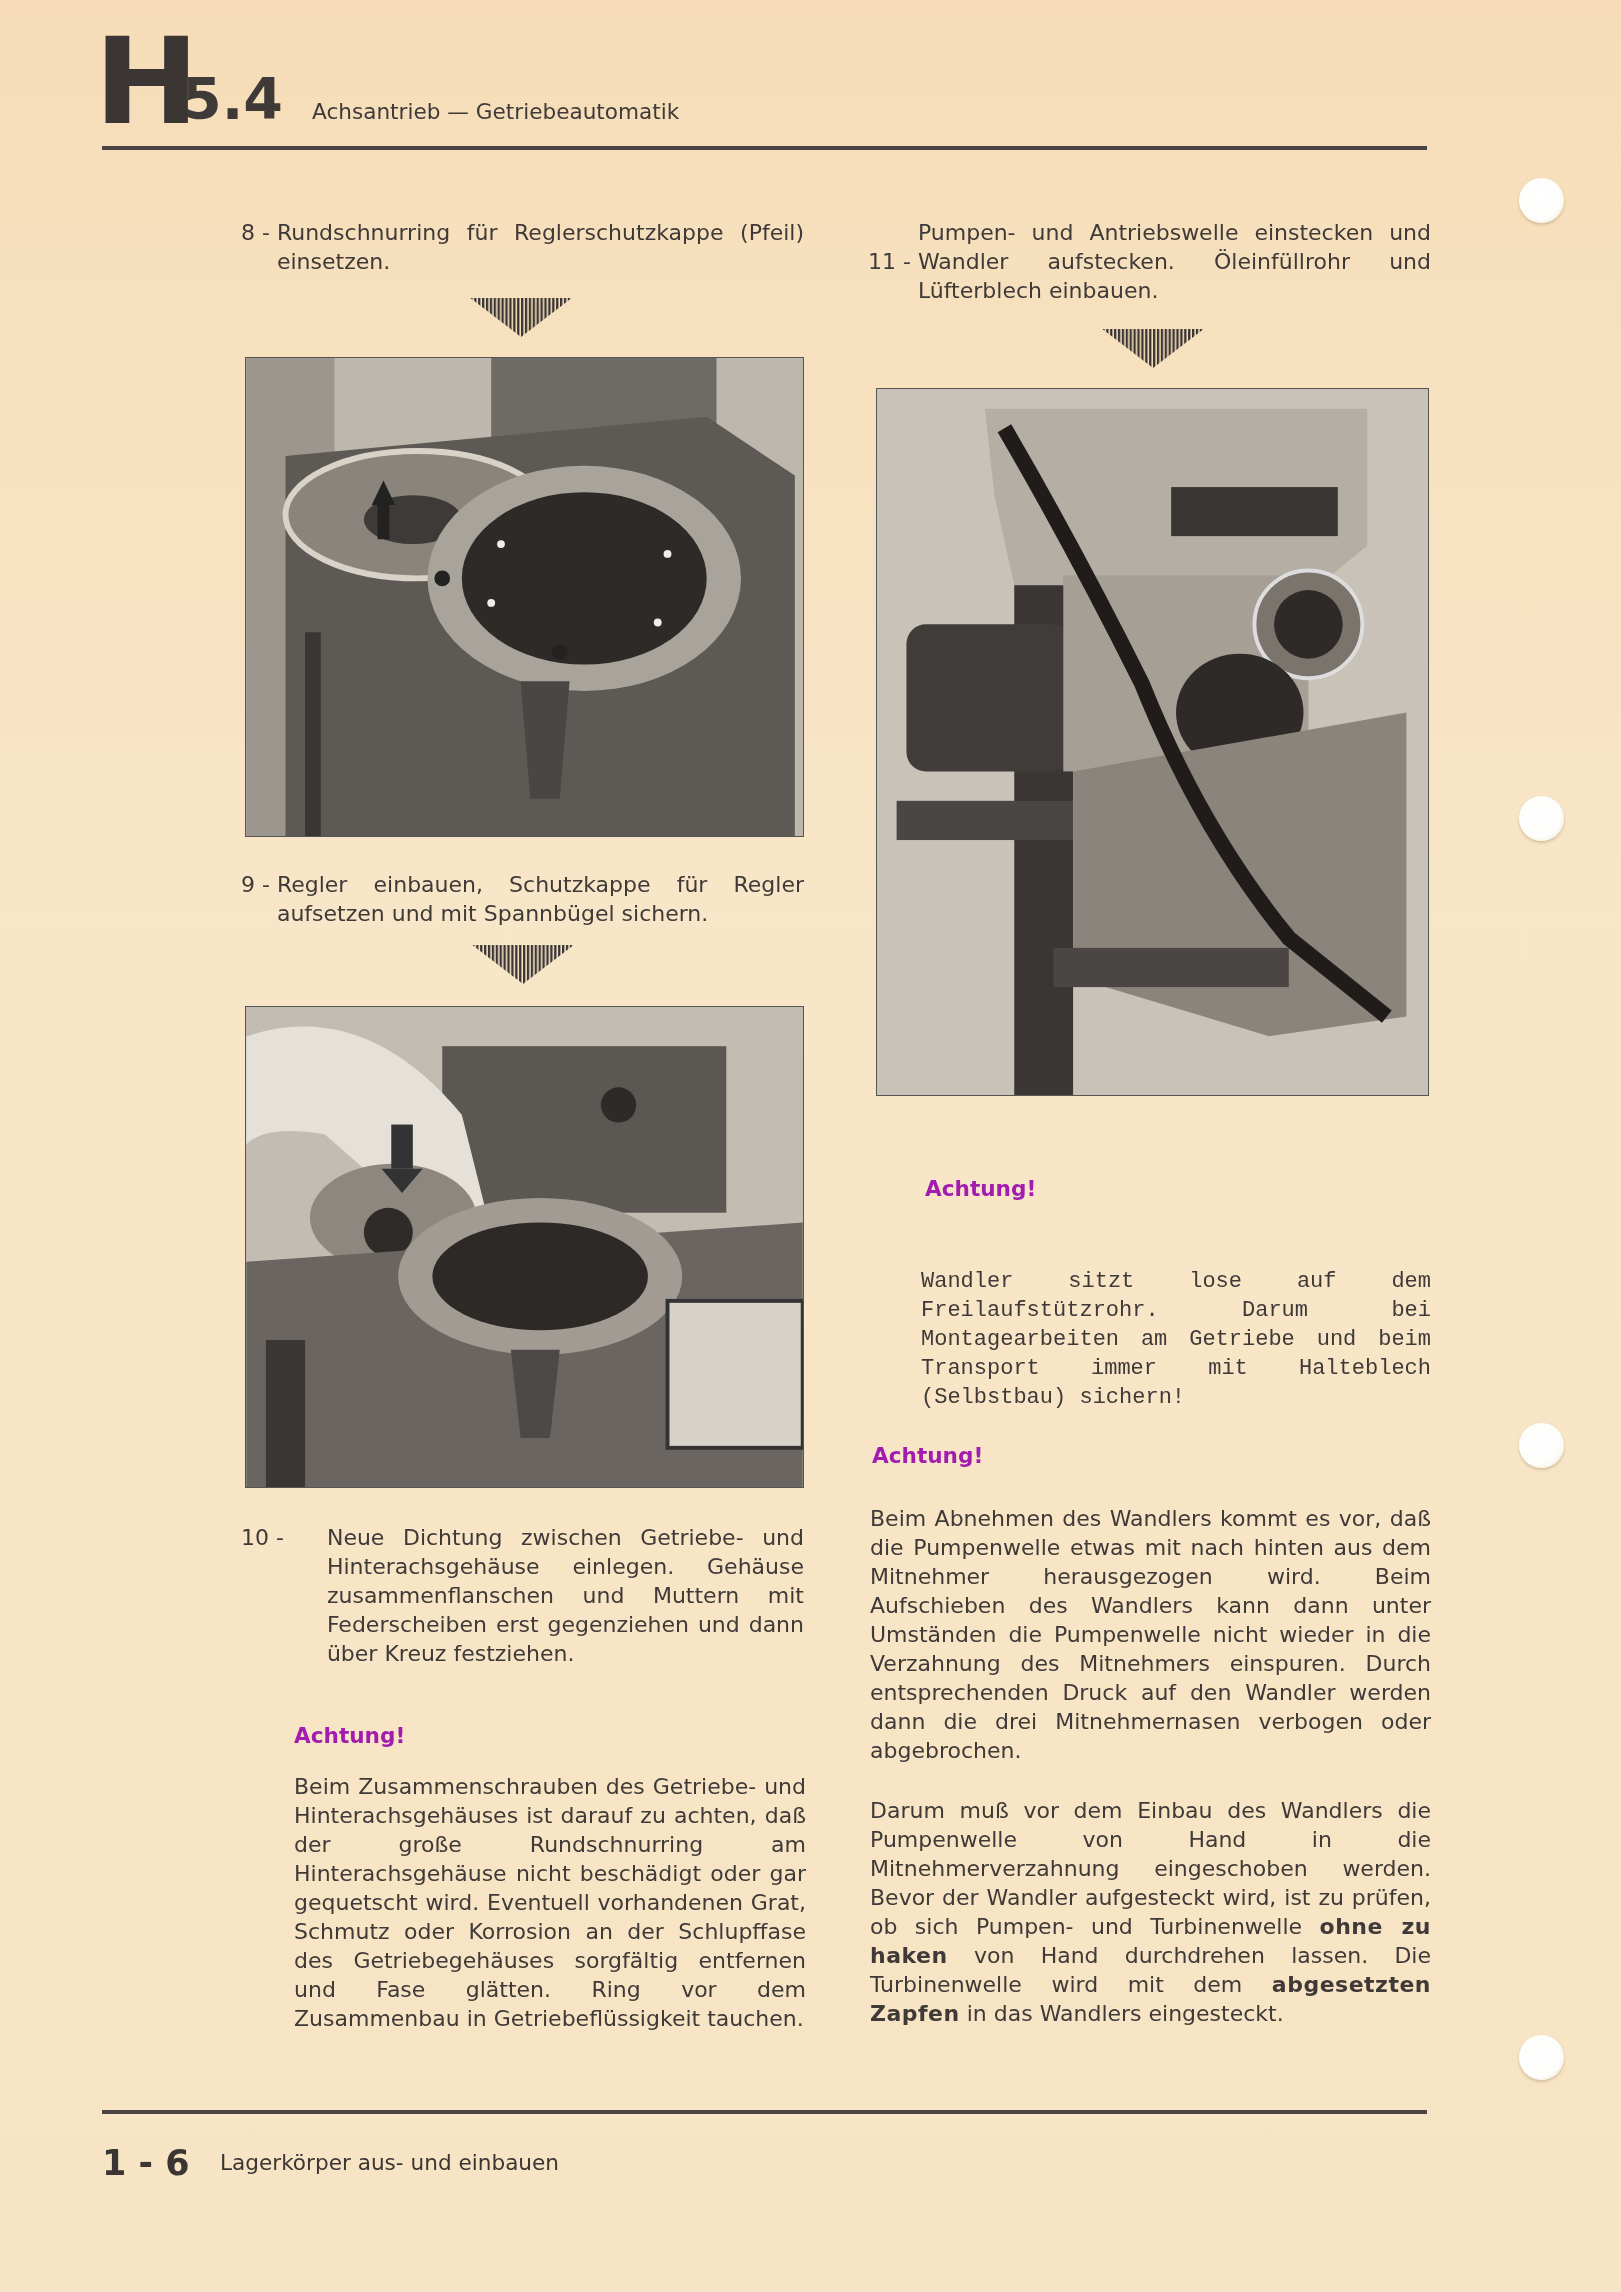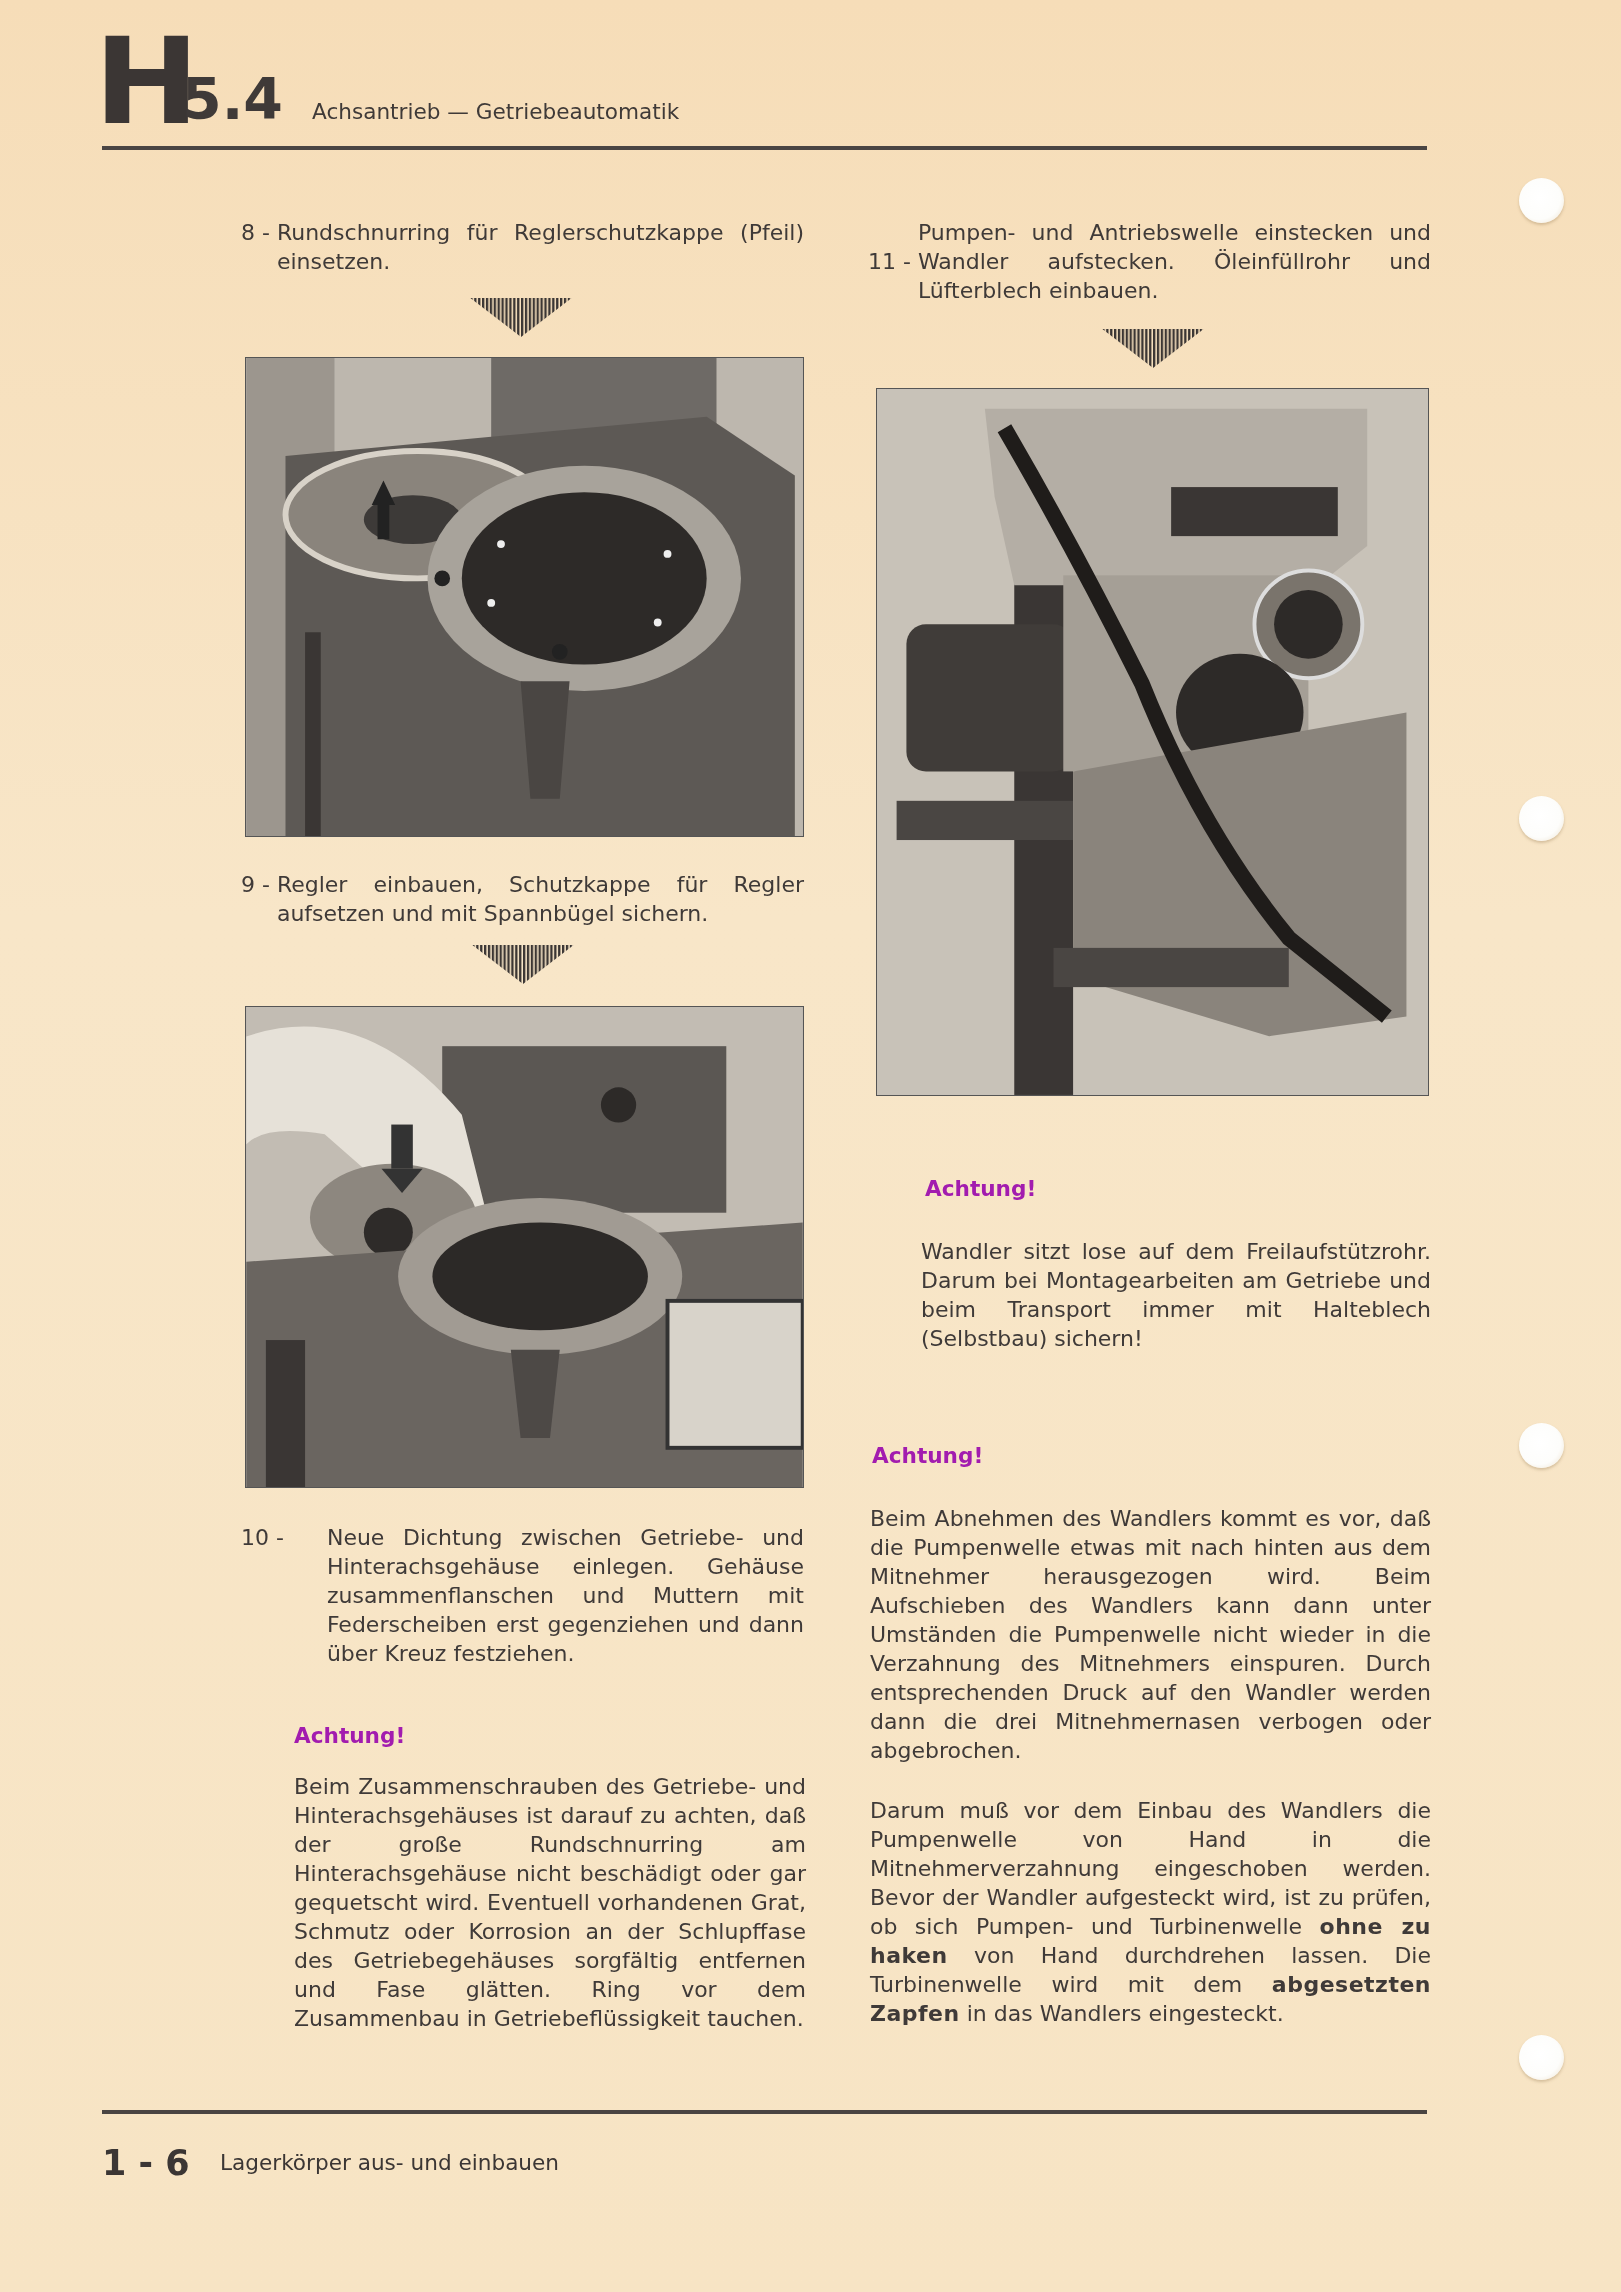--- a/index.html
+++ b/index.html
@@ -134,21 +134,21 @@
     <circle cx="440" cy="240" r="55" fill="#7a746c" stroke="#ddd" stroke-width="4"></circle>
     <circle cx="440" cy="240" r="35" fill="#2d2a28"></circle>
     <ellipse cx="370" cy="330" rx="65" ry="60" fill="#2d2a28"></ellipse>
     <polygon points="200,390 540,330 540,640 400,660 200,600" fill="#8a847c"></polygon>
     <path d="M130,40 Q200,160 270,300 Q330,450 420,560 L520,640" stroke="#1f1c1a" stroke-width="16" fill="none"></path>
     <rect x="180" y="570" width="240" height="40" fill="#4a4643"></rect>
   </svg>
 </div>
 
 <div class="abs achtung-h" style="left:925px; top:1176px;">Achtung!</div>
-<div class="abs txt just" style="left:921px; top:1237px; width:510px;">Wandler sitzt lose auf dem Freilaufstützrohr. Darum bei Montagearbeiten am Getriebe und beim Transport immer mit Halteblech (Selbstbau) sichern!</div>
+<div class="abs txt just" style="left:921px; top:1267px; width:510px;font-family:Liberation Mono, monospace;">Wandler sitzt lose auf dem Freilaufstützrohr. Darum bei Montagearbeiten am Getriebe und beim Transport immer mit Halteblech (Selbstbau) sichern!</div>
 
 <div class="abs achtung-h" style="left:872px; top:1443px;">Achtung!</div>
 <div class="abs txt just" style="left:870px; top:1504px; width:561px;">Beim Abnehmen des Wandlers kommt es vor, daß die Pumpenwelle etwas mit nach hinten aus dem Mitnehmer herausgezogen wird. Beim Aufschieben des Wandlers kann dann unter Umständen die Pumpenwelle nicht wieder in die Verzahnung des Mitnehmers einspuren. Durch entsprechenden Druck auf den Wandler werden dann die drei Mitnehmernasen verbogen oder abgebrochen.</div>
 <div class="abs txt just" style="left:870px; top:1796px; width:561px;">
   <span>Darum muß vor dem Einbau des Wandlers die Pumpenwelle von Hand in die Mitnehmerverzahnung eingeschoben werden. Bevor der Wandler aufgesteckt wird, ist zu prüfen, ob sich Pumpen- und Turbinenwelle </span><b class="em">ohne zu haken</b><span> von Hand durchdrehen lassen. Die Turbinenwelle wird mit dem </span><b class="em">abgesetzten Zapfen</b><span> in das Wandlers eingesteckt.</span>
 </div>
 
 <div class="abs hole" style="left:1519px; top:178px;"></div>
 <div class="abs hole" style="left:1519px; top:796px;"></div>
 <div class="abs hole" style="left:1519px; top:1423px;"></div>

